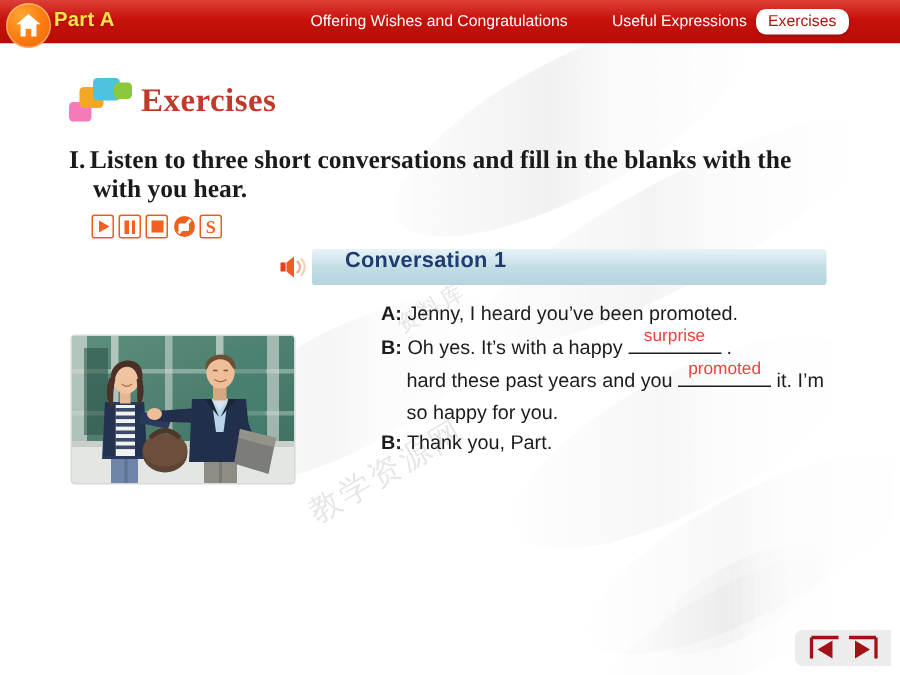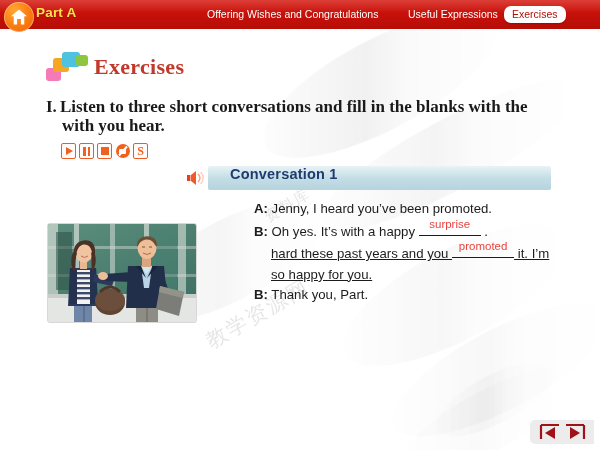--- a/index.html
+++ b/index.html
@@ -252,21 +252,21 @@
   #dialogue {
     position: absolute;
     left: 214px; top: 199px;
     width: 342px;
     font-size: 13.2px;
     color: #1c1c1c;
     line-height: 20.6px;
   }
   .d-line { position: relative; white-space: nowrap; margin-left: 40px; }
   .spk { font-weight: bold; }
-  .indent { padding-left: 17px; text-decoration: underline; }
+  .indent { padding-left: 17px; }
   .blank-wrap {
     position: relative;
     display: inline-block;
     border-bottom: 1.3px solid #1c1c1c;
     text-align: center;
     vertical-align: baseline;
     height: 15px;
   }
   .blank-wrap .ans {
     position: absolute;

